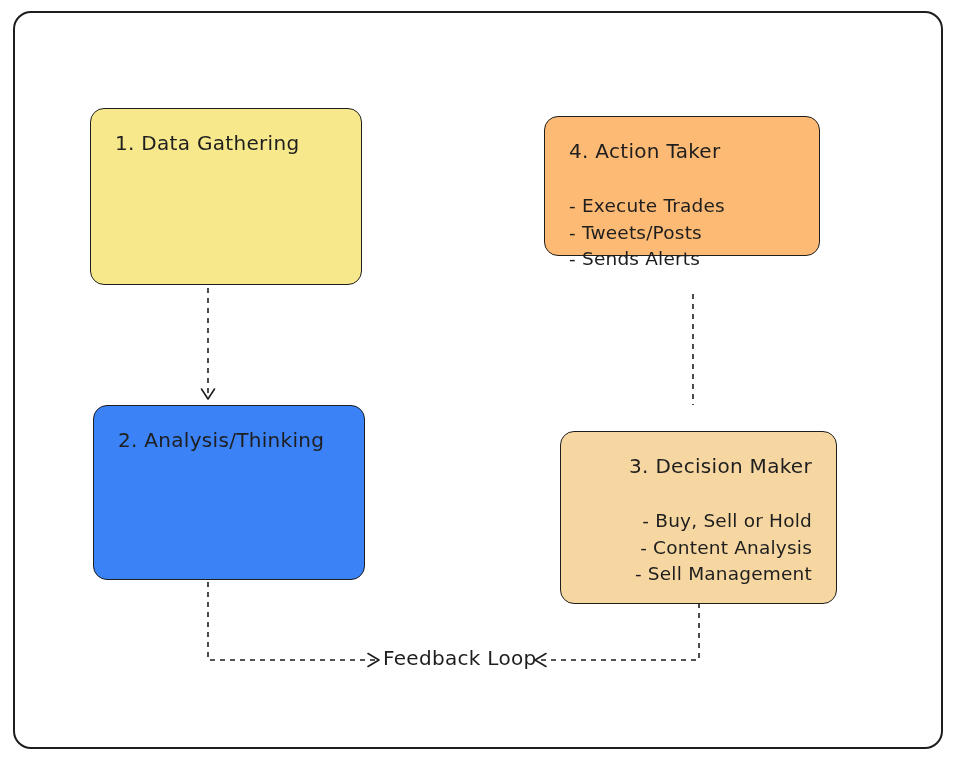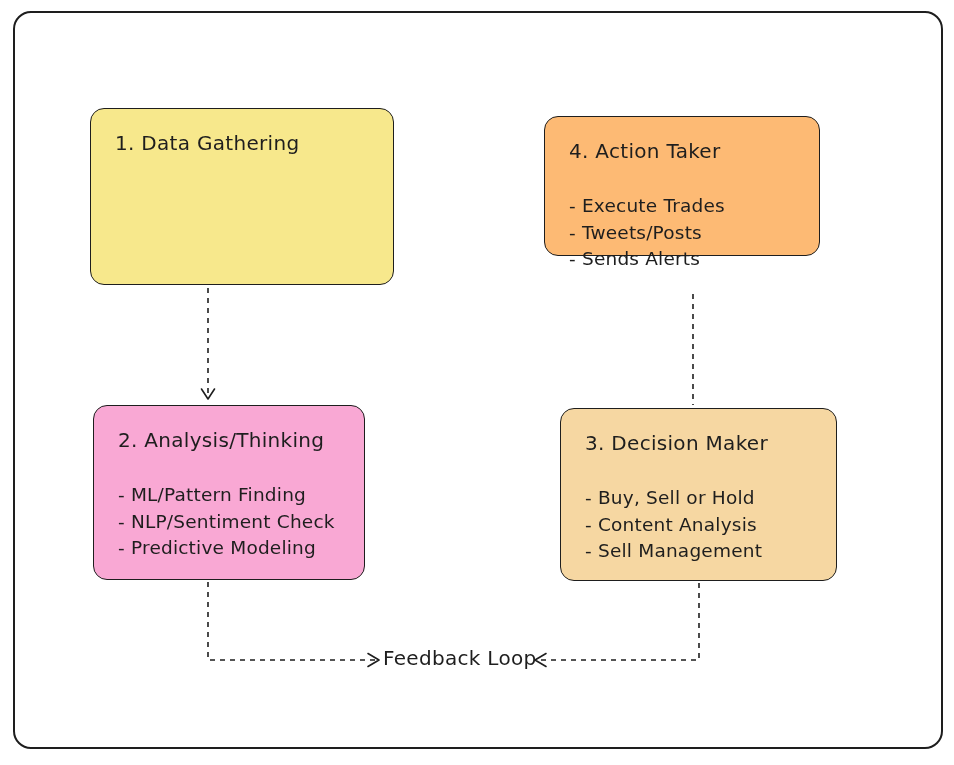--- a/index.html
+++ b/index.html
@@ -58,24 +58,24 @@
     letter-spacing: 0.3px;
     white-space: nowrap;
   }
   .node-items {
     margin-top: 30px;
     font-size: 18.5px;
     line-height: 26.5px;
     letter-spacing: 0.2px;
   }
   .node-item { white-space: nowrap; }
-  .node-data-gathering   { left: 90px;  top: 108px; width: 304px; height: 177px; background: #f7e88c; }
+  .node-data-gathering   { left: 90px;  top: 108px; width: 272px; height: 177px; background: #f7e88c; }
   .node-action-taker     { left: 544px; top: 116px; width: 276px; height: 140px; background: #fdba74; }
-  .node-analysis-thinking{ left: 93px;  top: 405px; width: 272px; height: 175px; background: #f9a8d4; }
-  .node-decision-maker   { left: 560px; top: 408px; width: 277px; height: 173px; background: #f6d7a2; }
+  .node-analysis-thinking{ left: 93px;  top: 405px; width: 272px; height: 175px; background: #3b82f6; }
+  .node-decision-maker   { left: 560px; top: 431px; width: 277px; height: 173px; background: #f6d7a2; text-align: right; }
   .feedback-label {
     position: absolute;
     left: 383px;
     top: 646px;
     width: 148px;
     text-align: left;
     font-size: 20px;
     letter-spacing: 0.3px;
     white-space: nowrap;
   }
@@ -108,25 +108,20 @@
     <div class="node-title">4. Action Taker</div>
     <div class="node-items">
       <div class="node-item">- Execute Trades</div>
       <div class="node-item">- Tweets/Posts</div>
       <div class="node-item">- Sends Alerts</div>
     </div>
   </div>
 
   <div class="node node-analysis-thinking">
     <div class="node-title">2. Analysis/Thinking</div>
-    <div class="node-items">
-      <div class="node-item">- ML/Pattern Finding</div>
-      <div class="node-item">- NLP/Sentiment Check</div>
-      <div class="node-item">- Predictive Modeling</div>
-    </div>
   </div>
 
   <div class="node node-decision-maker">
     <div class="node-title">3. Decision Maker</div>
     <div class="node-items">
       <div class="node-item">- Buy, Sell or Hold</div>
       <div class="node-item">- Content Analysis</div>
       <div class="node-item">- Sell Management</div>
     </div>
   </div>

